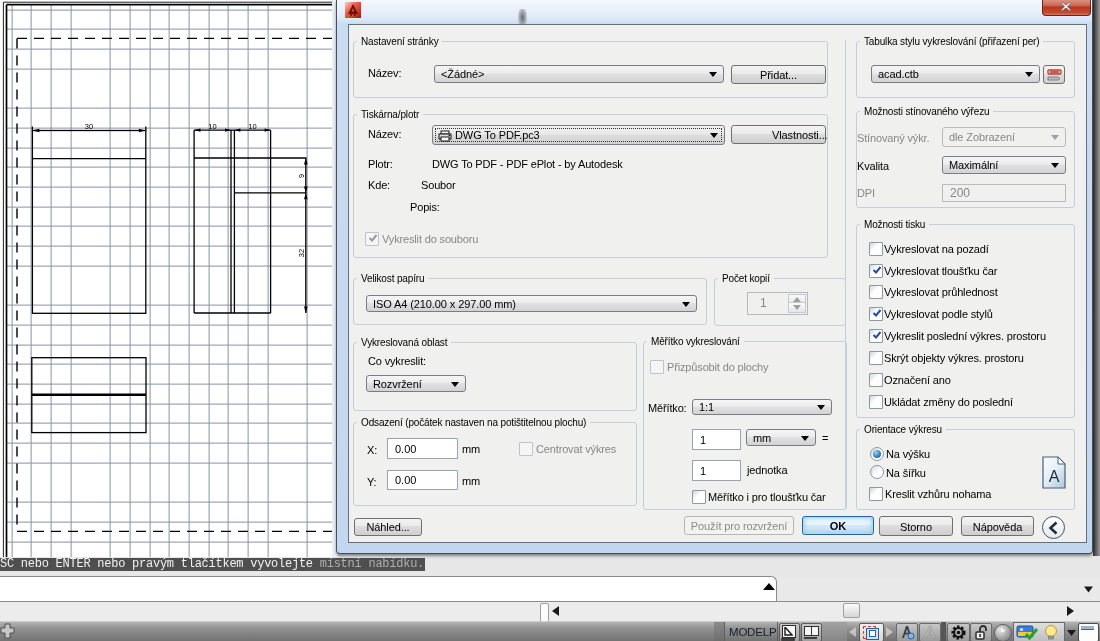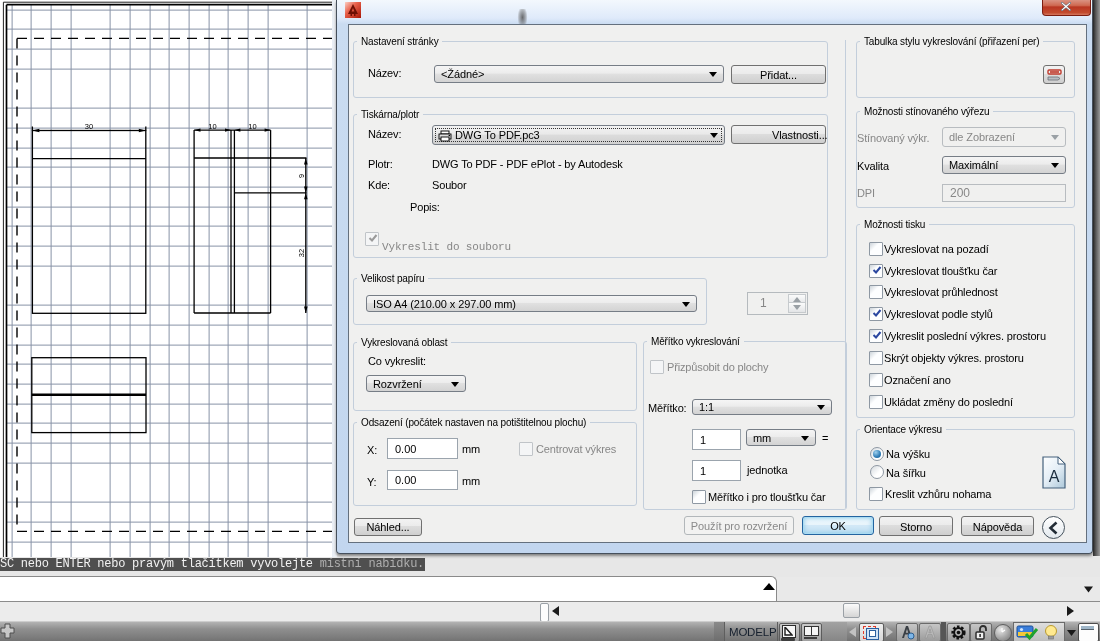--- a/index.html
+++ b/index.html
@@ -246,38 +246,41 @@
           <rect x="3" y="7" width="8" height="4" fill="#fff" stroke="#000" stroke-width="0.9"></rect>
           <circle cx="11.3" cy="5.5" r="0.8" fill="#000"></circle>
         </svg>
     <span class="tx" style="left:22px;">DWG To PDF.pc3</span>
         <i class="darr"></i>
   </div>
   <div class="btn" style="left:394px;top:125px;width:95px;height:19px;line-height:19px;padding-left:40px;">Vlastnosti...</div>
   <div class="lbl" style="left:31px;top:157px;">Plotr:</div>
   <div class="lbl" style="left:95px;top:157px;">DWG To PDF - PDF ePlot - by Autodesk</div>
   <div class="lbl" style="left:31px;top:178px;">Kde:</div>
-  <div class="lbl" style="left:95px;top:178px;text-align:center;">Soubor</div>
+  <div class="lbl" style="left:84px;top:178px;text-align:center;">Soubor</div>
   <div class="lbl" style="left:31px;top:200px;padding-left:42px;">Popis:</div>
   <div class="cb d" style="left:28px;top:232px;">
         <svg class="chk" viewBox="0 0 12 12">
           <path d="M2.5 6 L5 8.5 L9.5 3" stroke="#9a9a9a" stroke-width="2" fill="none"></path>
         </svg>
       </div>
-  <div class="lbl dis" style="left:45px;top:240px;font-family:Liberation Mono, monospace;">Vykreslit do souboru</div>
+  <div class="lbl dis" style="left:45px;top:232px;">Vykreslit do souboru</div>
 
 
   <div class="grp" style="left:16px;top:278px;width:352px;height:45px;">
         <span>Velikost papíru</span>
       </div>
   <div class="cmb" style="left:29px;top:295px;width:331px;height:17px;">
         <span class="tx">ISO A4 (210.00 x 297.00 mm)</span>
         <i class="darr"></i>
       </div>
 
+  <div class="grp" style="left:377px;top:278px;width:130px;height:46px;">
+        <span>Počet kopií</span>
+      </div>
   <div class="abs" style="left:410px;top:292px;width:59px;height:21px;border:1px solid #b5babe;background:#f0f0ef;">
     <span class="abs dis" style="left:12px;top:3px;font-size:12px;">1</span>
     <div class="abs" style="right:1px;top:1px;width:16px;height:9px;border:1px solid #c6cacd;background:linear-gradient(#fbfbfb,#e3e5e7);">
           <svg class="abs" style="left:4px;top:2px" width="8" height="5">
             <polygon points="4,0 8,5 0,5" fill="#9aa0a5"></polygon>
           </svg>
         </div>
     <div class="abs" style="right:1px;bottom:1px;width:16px;height:9px;border:1px solid #c6cacd;background:linear-gradient(#fbfbfb,#e3e5e7);">
           <svg class="abs" style="left:4px;top:2px" width="8" height="5">
             <polygon points="0,0 8,0 4,5" fill="#9aa0a5"></polygon>
@@ -332,20 +335,24 @@
   <div class="lbl" style="left:485px;top:431px;">=</div>
   <div class="txt" style="left:355px;top:460px;width:49px;height:21px;">
         <span class="tx">1</span>
       </div>
   <div class="lbl" style="left:410px;top:463px;">jednotka</div>
   <div class="cb" style="left:355px;top:490px;"></div>
   <div class="lbl" style="left:371px;top:490px;">Měřítko i pro tloušťku čar</div>
 
   <div class="grp" style="left:519px;top:41px;width:217px;height:55px;">
         <span>Tabulka stylu vykreslování (přiřazení per)</span>
+      </div>
+  <div class="cmb" style="left:534px;top:65px;width:169px;height:18px;">
+        <span class="tx">acad.ctb</span>
+        <i class="darr"></i>
       </div>
   <div class="btn" style="left:706px;top:65px;width:22px;height:19px;">
     <svg class="abs" style="left:3px;top:3px" width="16" height="13" viewBox="0 0 16 13">
       <rect x="1" y="1" width="13" height="4" rx="1" fill="#e8e8e8" stroke="#c0392b" stroke-width="1.4"></rect>
       <rect x="3" y="2.2" width="9" height="1.6" fill="#c0392b"></rect>
       <path d="M1 8 L11 8 L13 9.5 L11 11 L1 11 Z" fill="#b9bec4" stroke="#6a7076" stroke-width="0.8"></path>
     </svg>
   </div>
 
   <div class="grp" style="left:519px;top:111px;width:217px;height:95px;">
@@ -414,21 +421,21 @@
             <stop offset="0.55" stop-color="#e4eef6"></stop>
             <stop offset="1" stop-color="#b6cede"></stop>
           </linearGradient>
         </defs>
     <path d="M1 1 L16 1 L23 8 L23 32 L1 32 Z" fill="url(#pg)" stroke="#44617c" stroke-width="1.2"></path>
     <path d="M16 1 L16 8 L23 8 Z" fill="#fff" stroke="#44617c" stroke-width="1"></path>
     <text x="12" y="26" font-size="16" text-anchor="middle" font-family="Liberation Sans" fill="#1b2d3e">A</text>
   </svg>
 
   <div class="btn" style="left:347px;top:516px;width:110px;height:19px;line-height:19px;border-color:#b2b7ba;background:#f2f2f1;color:#8a8a8a;">Použít pro rozvržení</div>
-  <div class="btn" style="left:465px;top:516px;width:72px;height:19px;line-height:19px;border-color:#2464a0;box-shadow:0 0 0 1px #aadcf2 inset, 0 0 5px 1px #8dcbea inset;background:linear-gradient(#f3fafd,#e8f4fb 45%,#d3e9f7 46%,#c3dff2);">OK</div>
+  <div class="btn" style="left:465px;top:516px;width:72px;height:19px;line-height:19px;border-color:#2464a0;box-shadow:0 0 0 1px #aadcf2 inset, 0 0 5px 1px #8dcbea inset;background:linear-gradient(#f3fafd,#e8f4fb 45%,#d3e9f7 46%,#c3dff2);font-weight:bold;">OK</div>
   <div class="btn" style="left:542px;top:516px;width:74px;height:20px;line-height:20px;">Storno</div>
   <div class="btn" style="left:624px;top:516px;width:73px;height:20px;line-height:20px;">Nápověda</div>
   <div class="abs" style="left:705px;top:516px;width:21px;height:21px;border:1.6px solid #46525d;border-radius:50%;background:linear-gradient(#ffffff,#e3e9ee);">
     <svg class="abs" style="left:5px;top:3.5px" width="11" height="14" viewBox="0 0 11 14">
           <path d="M8.5 1.5 L2.5 7 L8.5 12.5" stroke="#222c36" stroke-width="2.6" fill="none"></path>
         </svg>
   </div>
 </div>
 
 </div>

